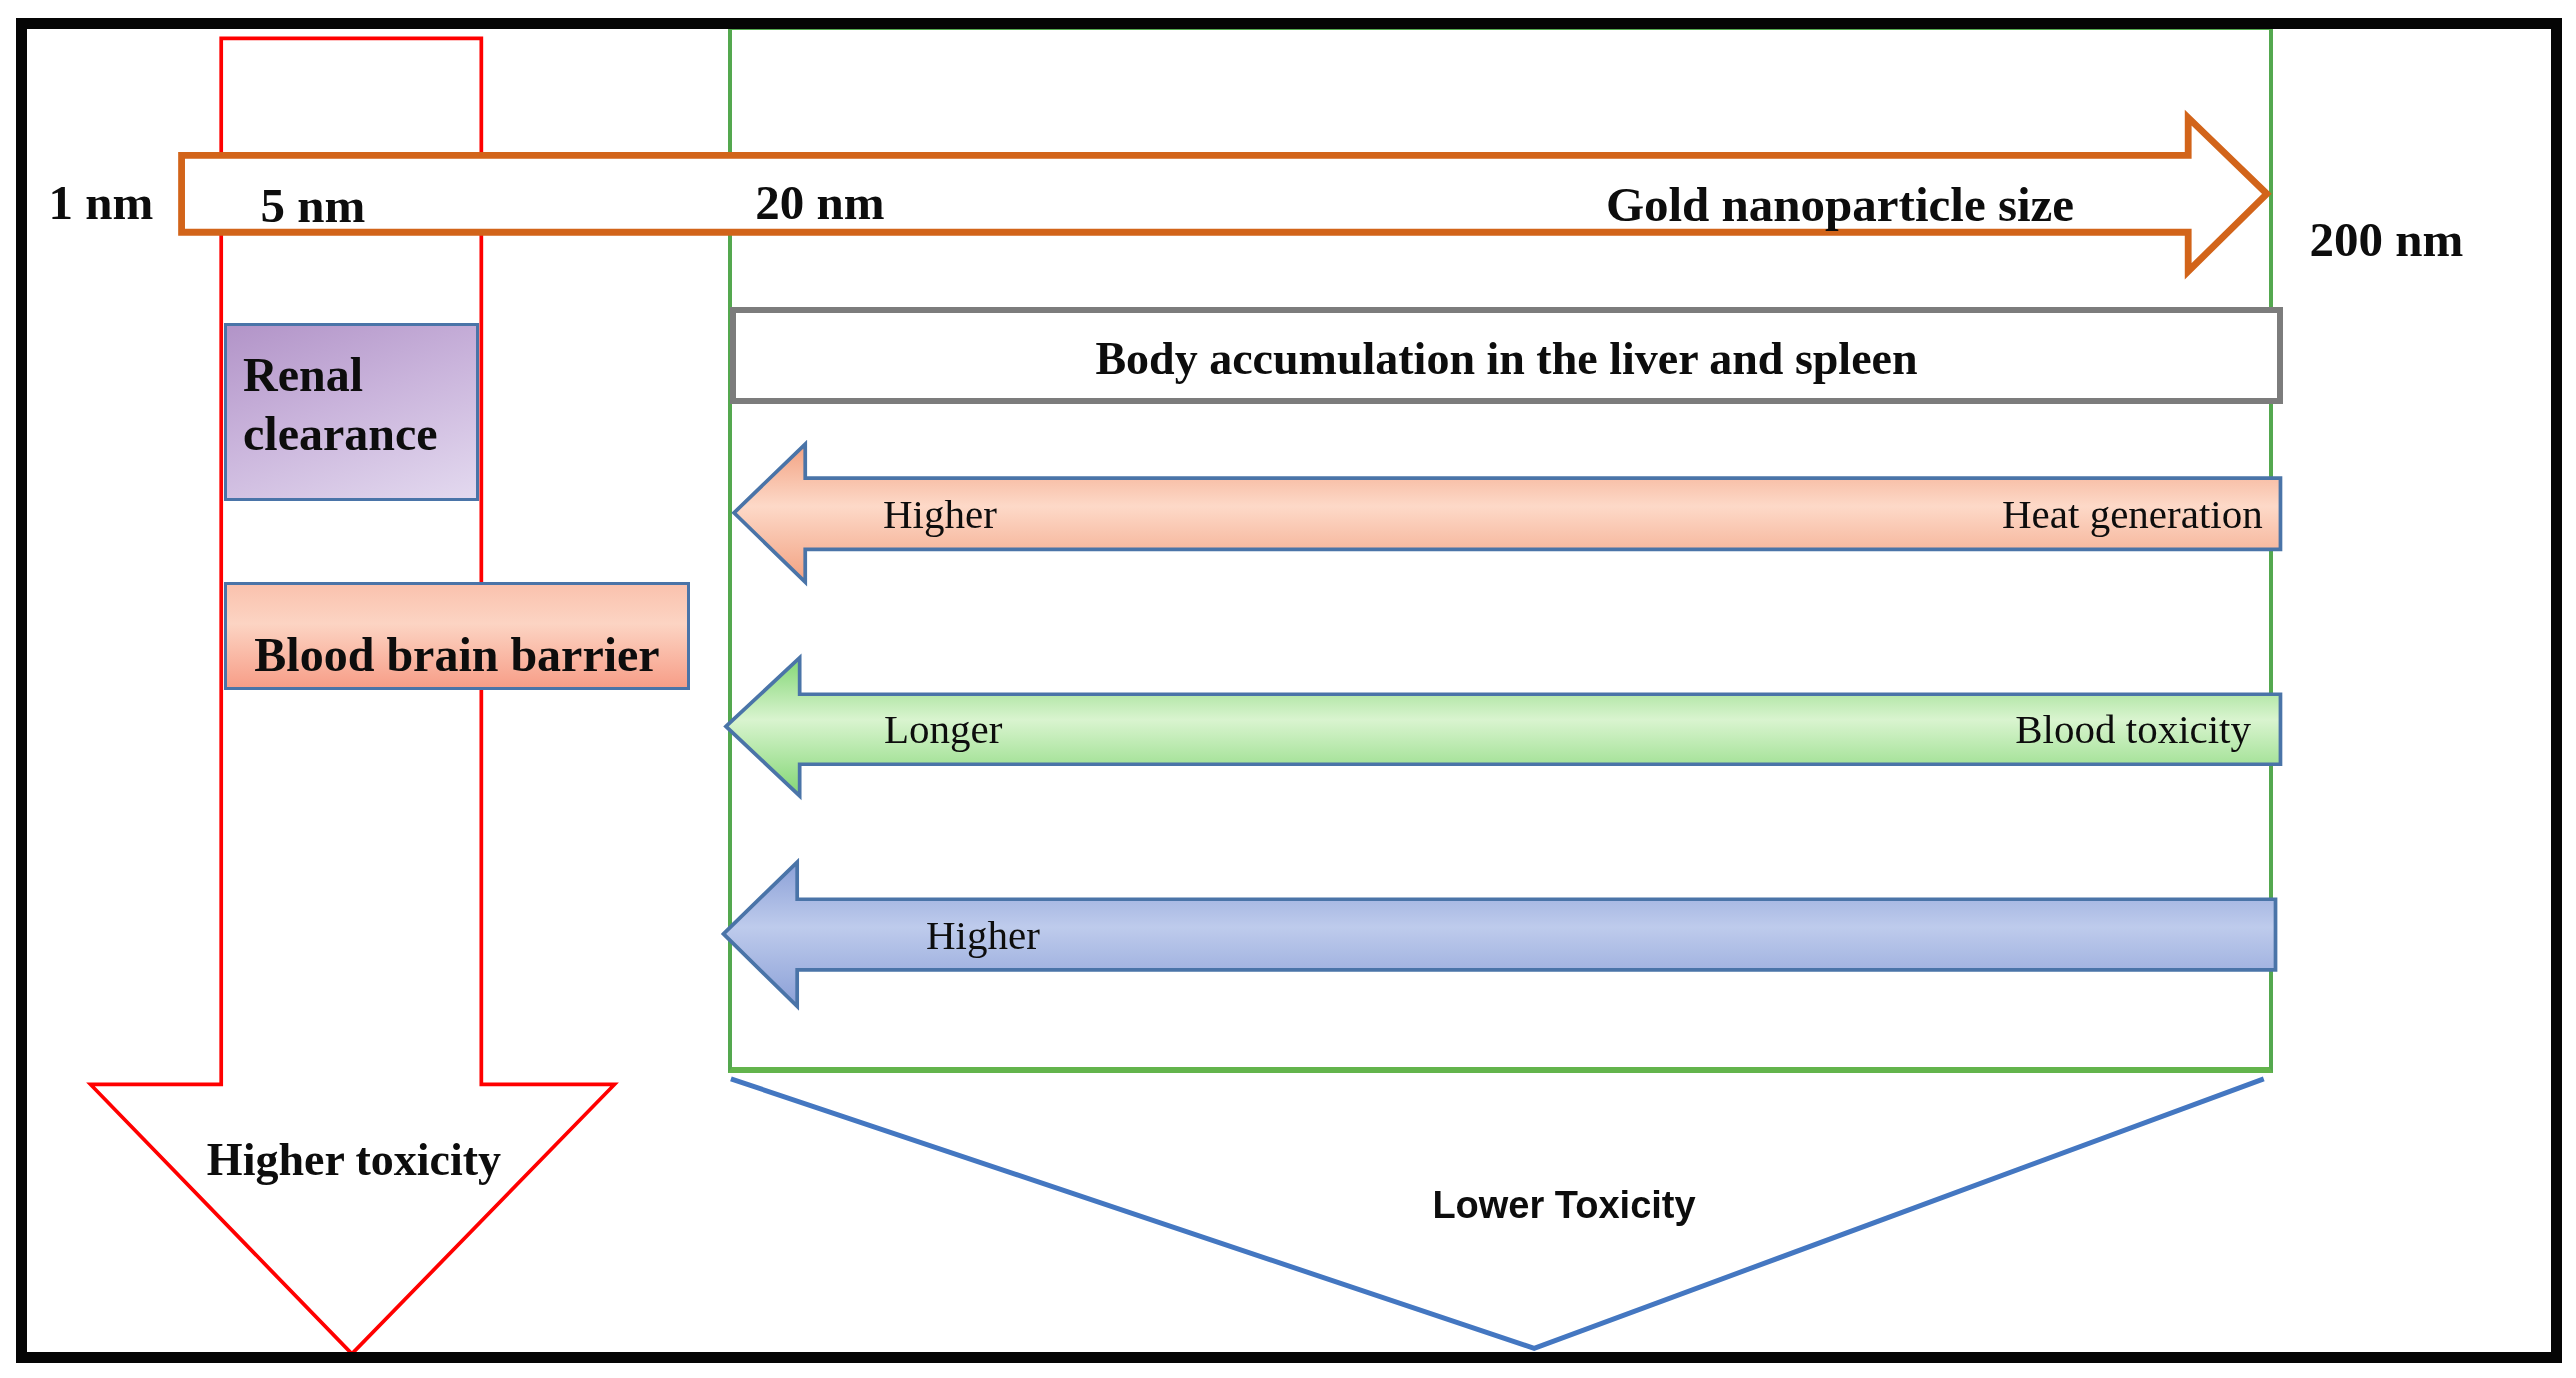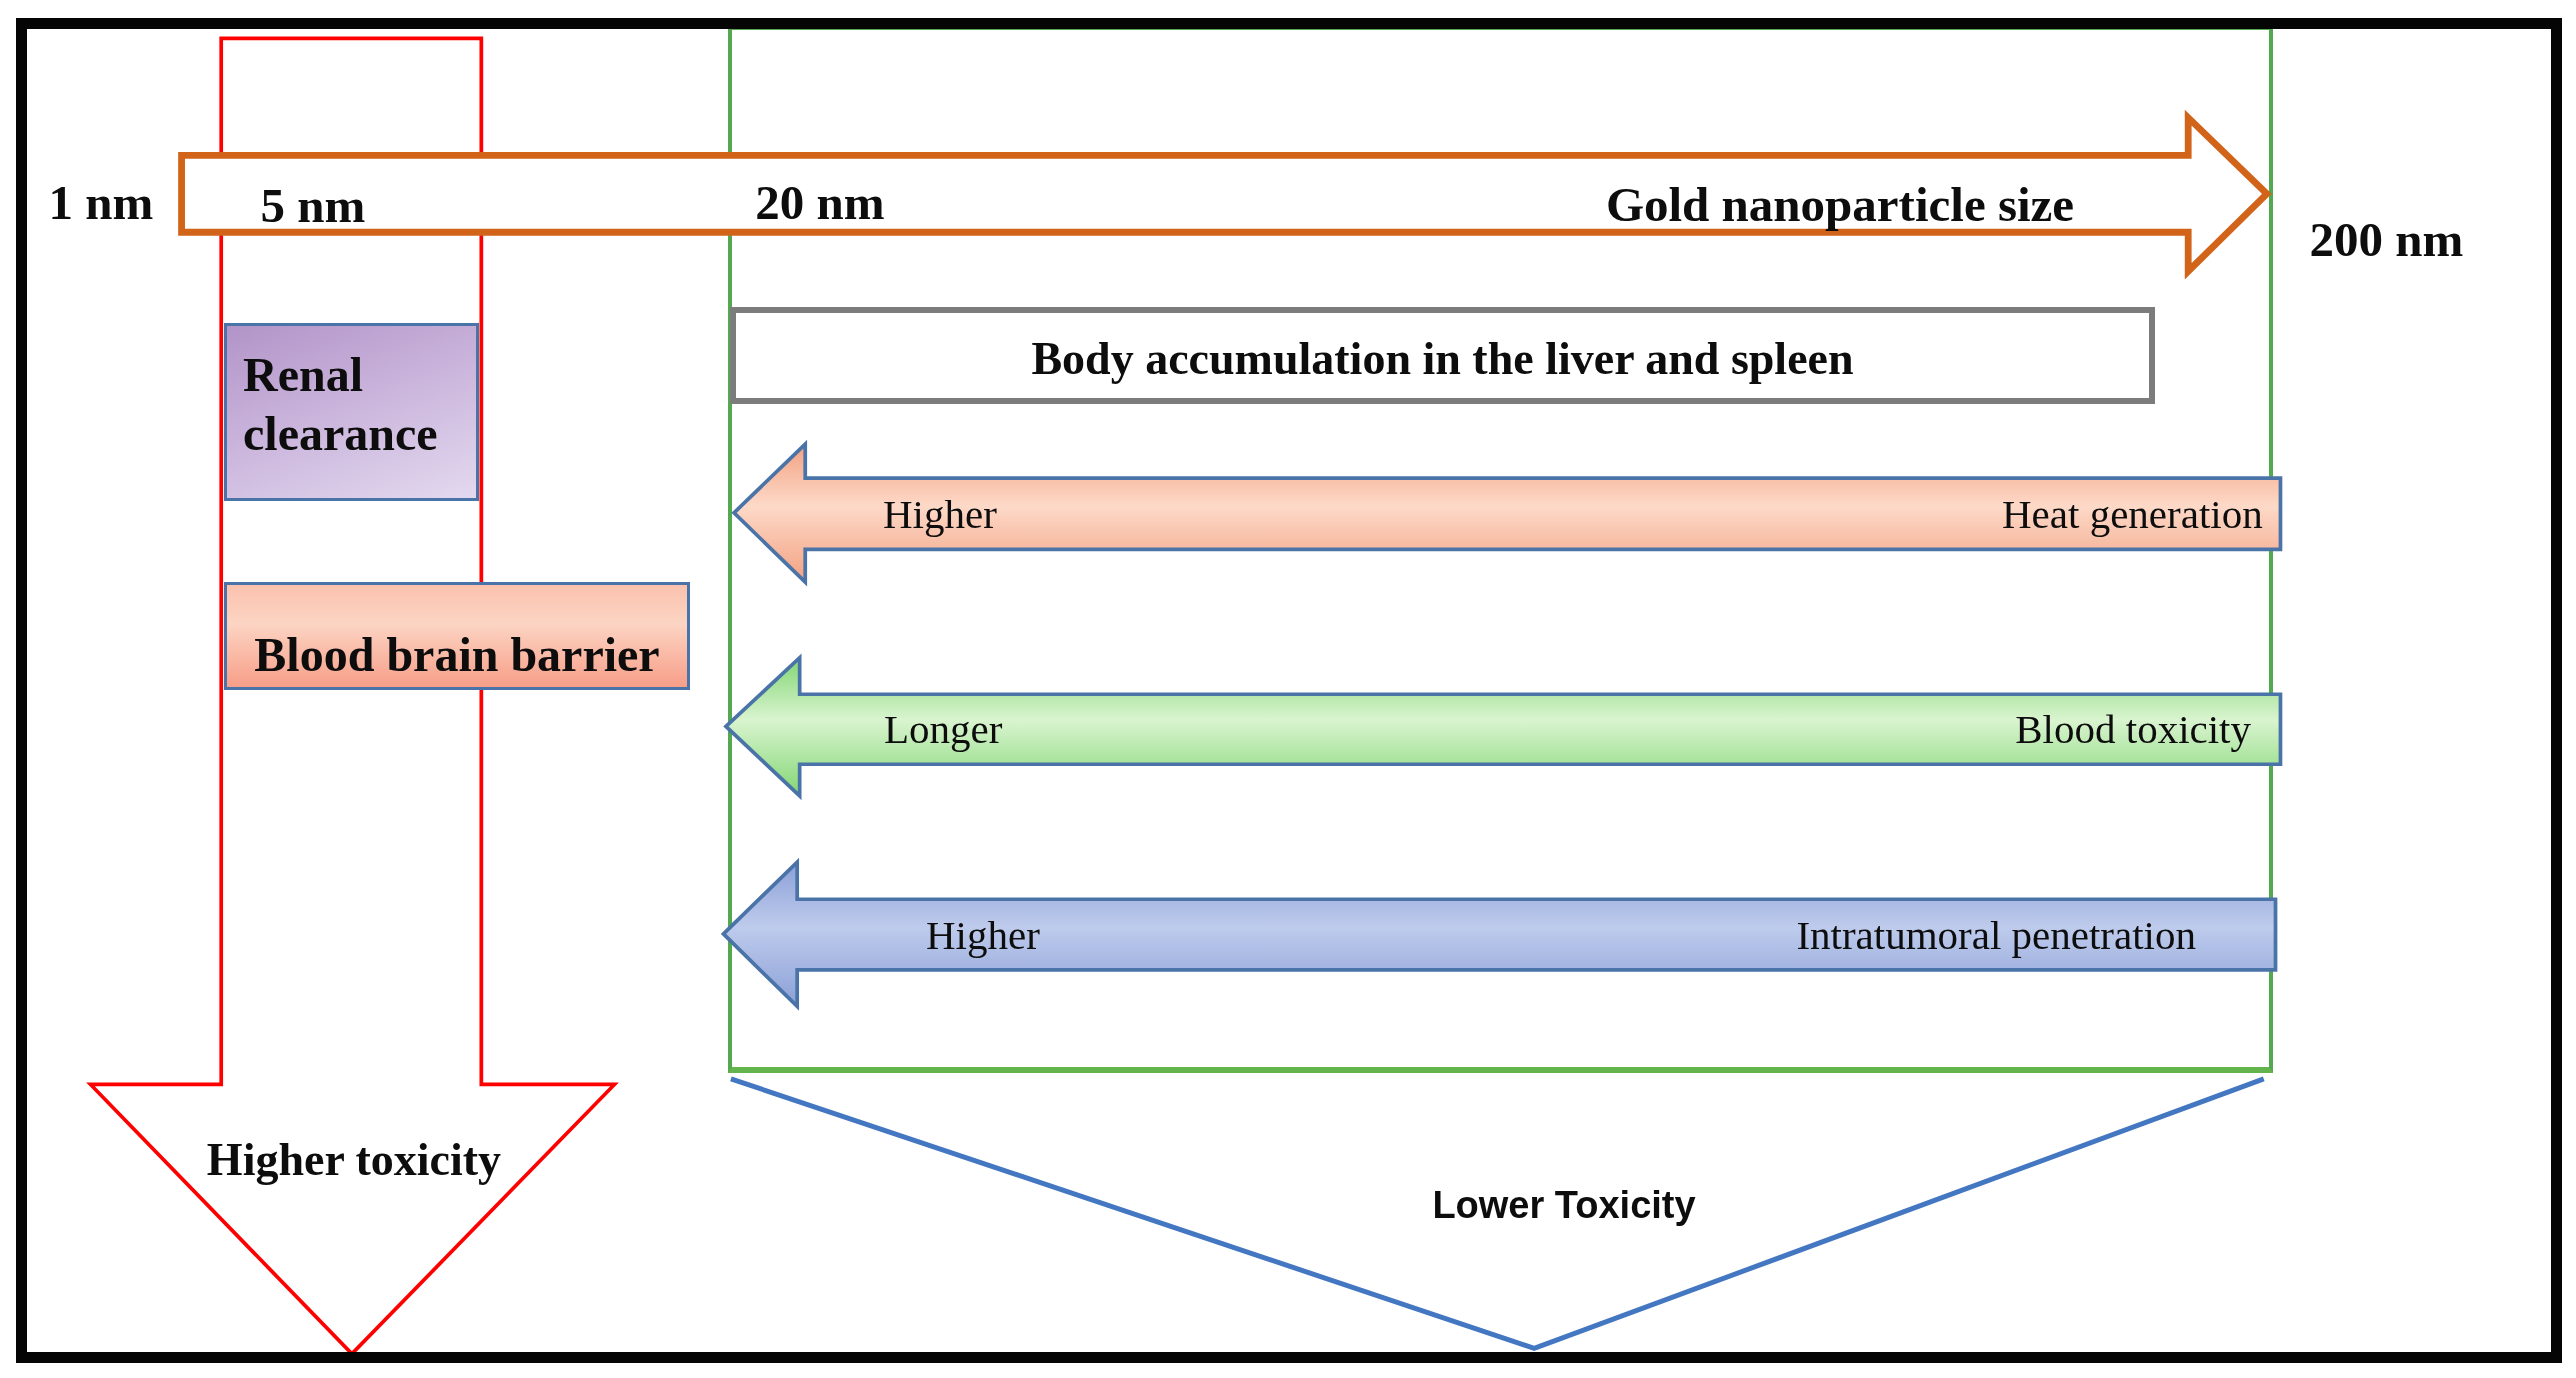--- a/index.html
+++ b/index.html
@@ -13,21 +13,21 @@
   svg.layer{left:0;top:0;width:2576px;height:1378px;}
   #under-layer{z-index:1;}
   #over-layer{z-index:3;}
   .shape-box{box-sizing:border-box;z-index:2;}
   #renal-box{left:224px;top:323px;width:255px;height:178px;border:3.7px solid #4A74A8;
     background:linear-gradient(160deg,#B294C8 0%,#C9B3DB 45%,#E3D9EF 100%);
     padding:18.6px 0 0 16px;font-size:48px;line-height:59px;font-weight:bold;}
   #bbb-box{left:224px;top:582px;width:466px;height:108px;border:3.7px solid #4A74A8;
     background:linear-gradient(180deg,#FAC2AE 0%,#FCD4C3 38%,#F79E88 100%);
     display:flex;align-items:flex-end;justify-content:center;padding-bottom:5px;font-size:48px;font-weight:bold;}
-  #accumulation-box{left:730px;top:307px;width:1425px;height:97px;border:6.8px solid #7C7C7C;background:#ffffff;
+  #accumulation-box{left:730px;top:307px;width:1553px;height:97px;border:6.8px solid #7C7C7C;background:#ffffff;
     display:flex;align-items:center;justify-content:center;padding-top:6.2px;font-size:46px;font-weight:bold;}
   .axis-label{font-weight:bold;font-size:49px;text-align:center;z-index:4;white-space:nowrap;}
   .arrow-text{display:flex;justify-content:space-between;align-items:center;z-index:4;font-weight:normal;font-size:41px;box-sizing:border-box;white-space:nowrap;}
   #heat-text{left:805px;top:478px;width:1475px;height:71px;padding:0 17.3px 0 78px;}
   #retention-text{left:800px;top:694px;width:1481px;height:70px;padding:0 30px 0 84px;}
   #intratumoral-text{left:797px;top:899px;width:1478px;height:71px;padding:0 79px 0 129px;}
   #higher-toxicity{left:165px;top:1129px;width:378px;height:62px;line-height:62px;font-size:46px;font-weight:bold;text-align:center;z-index:4;}
   #lower-toxicity{left:1375px;top:1177px;width:378px;height:56px;line-height:56px;font-size:38px;font-weight:bold;text-align:center;z-index:4;
     font-family:"Liberation Sans","DejaVu Sans",sans-serif;}
   #label-1nm{left:36px;top:175px;width:130px;height:56px;line-height:56px;}
@@ -96,21 +96,20 @@
   <div id="heat-text" class="abs arrow-text">
     <span>Higher</span>
     <span>Heat generation</span>
   </div>
   <div id="retention-text" class="abs arrow-text">
     <span>Longer</span>
     <span>Blood toxicity</span>
   </div>
   <div id="intratumoral-text" class="abs arrow-text">
     <span>Higher</span>
-    <span>Intratumoral penetration</span>
   </div>
 
   <div id="lower-toxicity" class="abs">Lower Toxicity</div>
   <div id="higher-toxicity" class="abs">Higher toxicity</div>
 
   <div id="outer-border" class="abs"></div>
 </div>
 
 
 </body></html>

